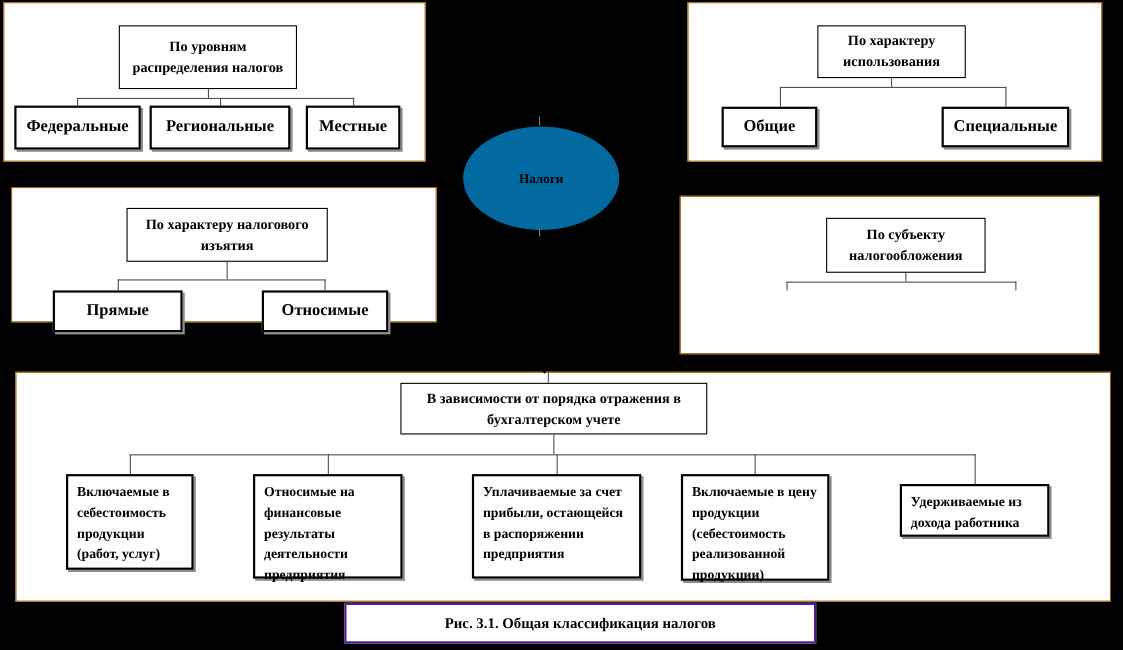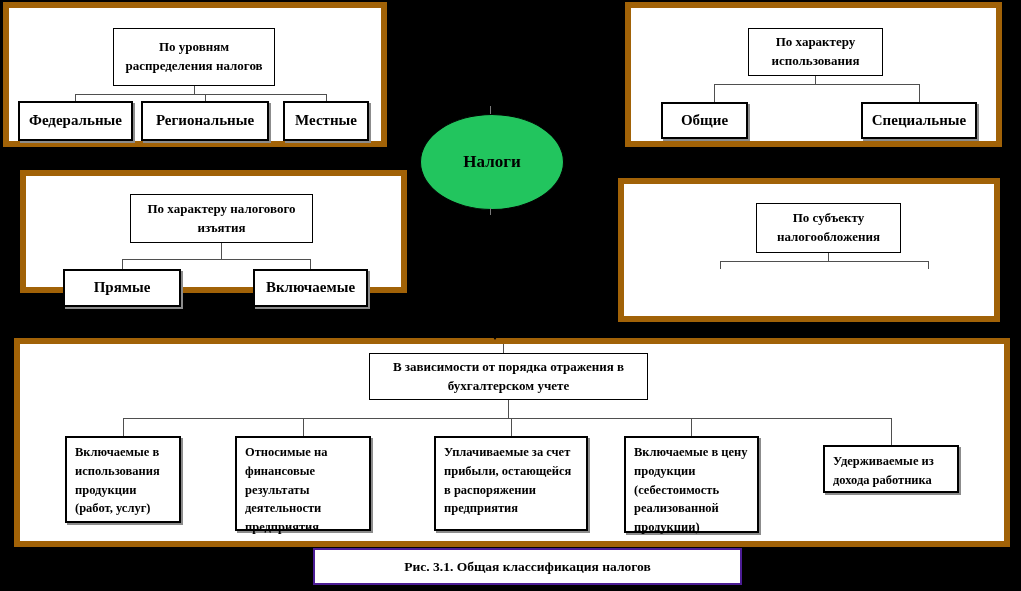--- a/index.html
+++ b/index.html
@@ -1,43 +1,43 @@
 <!DOCTYPE html>
 <html><head>
 <meta charset="utf-8">
 <style>
   html,body{margin:0;padding:0;background:#000;}
   #stage{
     position:relative;width:1021px;height:591px;background:#000;
     font-family:"Liberation Serif","DejaVu Serif",serif;color:#000;overflow:hidden;
   }
-  .panel{position:absolute;background:#fff;border:6px solid #a16207;box-sizing:border-box;}
+  .panel{position:absolute;background:#fff;border:1px solid #a16207;box-sizing:border-box;}
   .hdr{
     position:absolute;background:#fff;border:1.5px solid #000;box-sizing:border-box;
     font-weight:bold;font-size:13px;line-height:1.45;
     display:flex;align-items:center;justify-content:center;text-align:center;
     padding:0 4px;z-index:3;
   }
   .leaf{
     position:absolute;background:#fff;border:2px solid #000;box-sizing:border-box;
     box-shadow:2px 2px 0 #8c8c8c;font-weight:bold;font-size:15px;line-height:1.3;
     display:flex;align-items:center;justify-content:center;text-align:center;
     padding:0 4px;z-index:3;
   }
   .leaf.block{
     display:block;text-align:left;font-size:12.5px;line-height:1.5;
     padding:5px 6px 0 8px;
   }
   .line{position:absolute;background:#4f4f4f;z-index:1;}
   .tick{position:absolute;width:1px;background:#7a7a7a;z-index:4;}
   .ellipse{
     position:absolute;left:420px;top:114px;width:142px;height:94px;
-    background:#22c55e;border:1.5px solid #000;border-radius:50%;
+    background:#0369a1;border:1.5px solid #000;border-radius:50%;
     display:flex;align-items:center;justify-content:center;
-    font-weight:bold;font-size:17px;z-index:3;
+    font-weight:bold;font-size:12px;z-index:3;
   }
   .arrow-down{
     position:absolute;width:0;height:0;z-index:4;
     border-left:6px solid transparent;border-right:6px solid transparent;
     border-top:9px solid #000;
   }
   .caption{
     position:absolute;left:313px;top:548px;width:429px;height:37px;
     background:#fff;border:2px solid #4c1d95;box-sizing:border-box;
     font-weight:bold;font-size:13.5px;
@@ -64,28 +64,28 @@
   <div class="panel" style="left:625px;top:2px;width:377px;height:145px;">
     <div class="hdr" style="left:117px;top:20px;width:135px;height:48px;">По характеру использования</div>
     <div class="line" style="left:184px;top:68px;width:1px;height:8px;"></div>
     <div class="line" style="left:83px;top:76px;width:206px;height:1px;"></div>
     <div class="line" style="left:83px;top:76px;width:1px;height:18px;"></div>
     <div class="line" style="left:288px;top:76px;width:1px;height:18px;"></div>
     <div class="leaf" style="left:30px;top:94px;width:87px;height:37px;">Общие</div>
     <div class="leaf" style="left:230px;top:94px;width:116px;height:37px;">Специальные</div>
   </div>
 
-  <div class="panel" style="left:20px;top:170px;width:387px;height:123px;">
+  <div class="panel" style="left:10px;top:170px;width:387px;height:123px;">
     <div class="hdr" style="left:104px;top:18px;width:183px;height:49px;">По характеру налогового изъятия</div>
     <div class="line" style="left:195px;top:67px;width:1px;height:16px;"></div>
     <div class="line" style="left:96px;top:83px;width:189px;height:1px;"></div>
     <div class="line" style="left:96px;top:83px;width:1px;height:10px;"></div>
     <div class="line" style="left:284px;top:83px;width:1px;height:10px;"></div>
     <div class="leaf" style="left:37px;top:93px;width:118px;height:38px;">Прямые</div>
-    <div class="leaf" style="left:227px;top:93px;width:115px;height:38px;">Включаемые</div>
+    <div class="leaf" style="left:227px;top:93px;width:115px;height:38px;">Относимые</div>
   </div>
 
   <div class="panel" style="left:618px;top:178px;width:382px;height:144px;">
     <div class="hdr" style="left:132px;top:19px;width:145px;height:50px;">По субъекту налогообложения</div>
     <div class="line" style="left:204px;top:69px;width:1px;height:8px;"></div>
     <div class="line" style="left:96px;top:77px;width:209px;height:1px;"></div>
     <div class="line" style="left:96px;top:77px;width:1px;height:8px;"></div>
     <div class="line" style="left:304px;top:77px;width:1px;height:8px;"></div>
   </div>
 
@@ -99,21 +99,21 @@
   <div class="panel" style="left:14px;top:338px;width:996px;height:209px;">
     <div class="line" style="left:483px;top:0;width:1px;height:9px;"></div>
     <div class="hdr" style="left:349px;top:9px;width:279px;height:47px;">В зависимости от порядка отражения в бухгалтерском учете</div>
     <div class="line" style="left:488px;top:56px;width:1px;height:18px;"></div>
     <div class="line" style="left:103px;top:74px;width:769px;height:1px;"></div>
     <div class="line" style="left:103px;top:74px;width:1px;height:18px;"></div>
     <div class="line" style="left:283px;top:74px;width:1px;height:18px;"></div>
     <div class="line" style="left:491px;top:74px;width:1px;height:18px;"></div>
     <div class="line" style="left:671px;top:74px;width:1px;height:18px;"></div>
     <div class="line" style="left:871px;top:74px;width:1px;height:27px;"></div>
-    <div class="leaf block" style="left:45px;top:92px;width:116px;height:87px;">Включаемые в использования продукции (работ, услуг)</div>
+    <div class="leaf block" style="left:45px;top:92px;width:116px;height:87px;">Включаемые в себестоимость продукции (работ, услуг)</div>
     <div class="leaf block" style="left:215px;top:92px;width:136px;height:95px;">Относимые на финансовые результаты деятельности предприятия</div>
     <div class="leaf block" style="left:604px;top:92px;width:135px;height:97px;">Включаемые в цену продукции (себестоимость реализованной продукции)</div>
     <div class="leaf block" style="left:414px;top:92px;width:154px;height:95px;">Уплачиваемые за счет прибыли, остающейся в распоряжении предприятия</div>
     <div class="leaf block" style="left:803px;top:101px;width:136px;height:48px;">Удерживаемые из дохода работника</div>
   </div>
 
   <div class="caption">
     <span>Рис. 3.1. Общая классификация налогов</span>
   </div>
 

